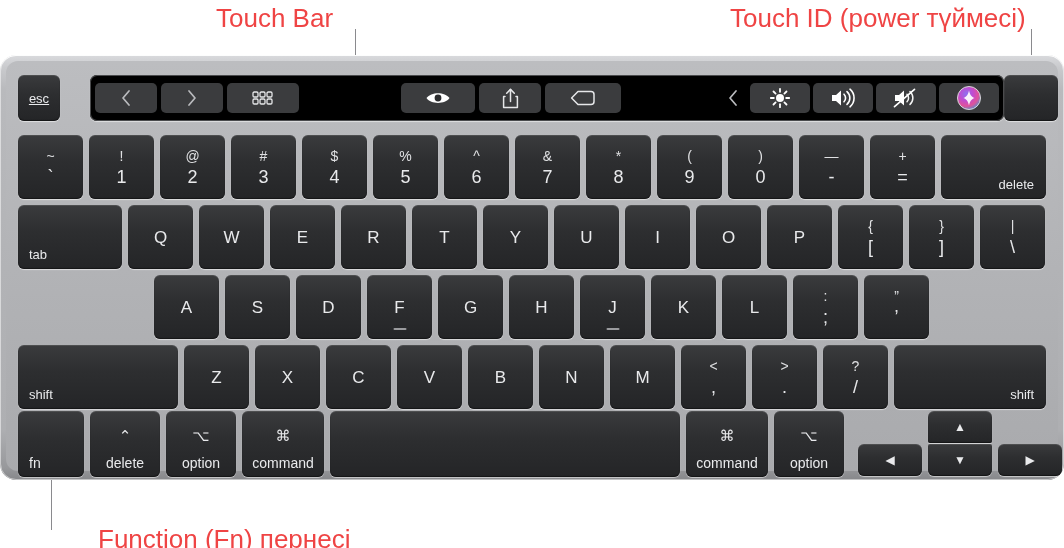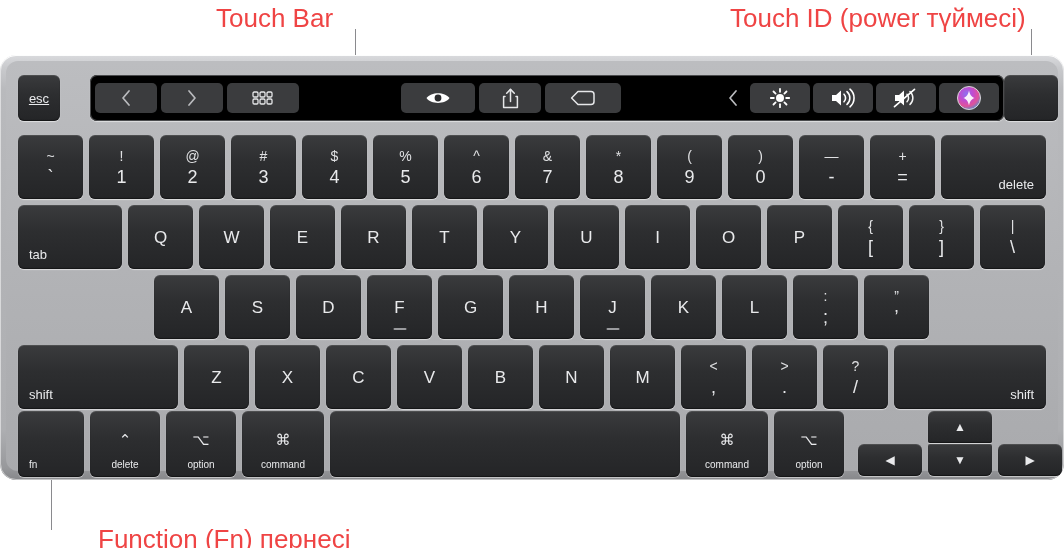--- a/index.html
+++ b/index.html
@@ -63,21 +63,21 @@
   .key.two .top{font-size:14px;opacity:.95;line-height:1;}
   .key.two .bot{font-size:18px;line-height:1;}
 
   
   .key.lbl-bl{justify-content:flex-start;align-items:flex-end;padding:0 8px 8px 11px;font-size:13px;}
   .key.lbl-br{justify-content:flex-end;align-items:flex-end;padding:0 12px 8px 0;font-size:13px;}
 
   
   .key.mod{flex-direction:column;justify-content:flex-end;align-items:center;padding-bottom:7px;}
   .key.mod .sym{font-size:15px;line-height:1;margin-bottom:13px;}
-  .key.mod .word{font-size:10px;line-height:1;}
+  .key.mod .word{font-size:14px;line-height:1;}
   .key.mod.word-only{justify-content:flex-end;align-items:flex-start;padding-left:11px;}
 
   
   .homing{position:absolute;bottom:9px;left:50%;transform:translateX(-50%);
           width:13px;height:2px;border-radius:1px;background:#9a9b9e;}
   
   .caps-dot{position:absolute;left:12px;top:10px;width:5px;height:5px;border-radius:50%;
             background:#cfd0d2;}
 
   

